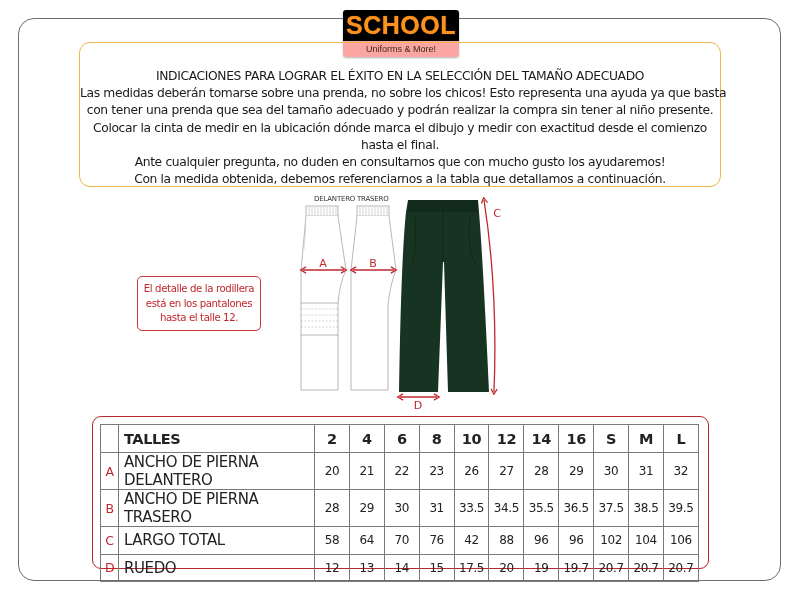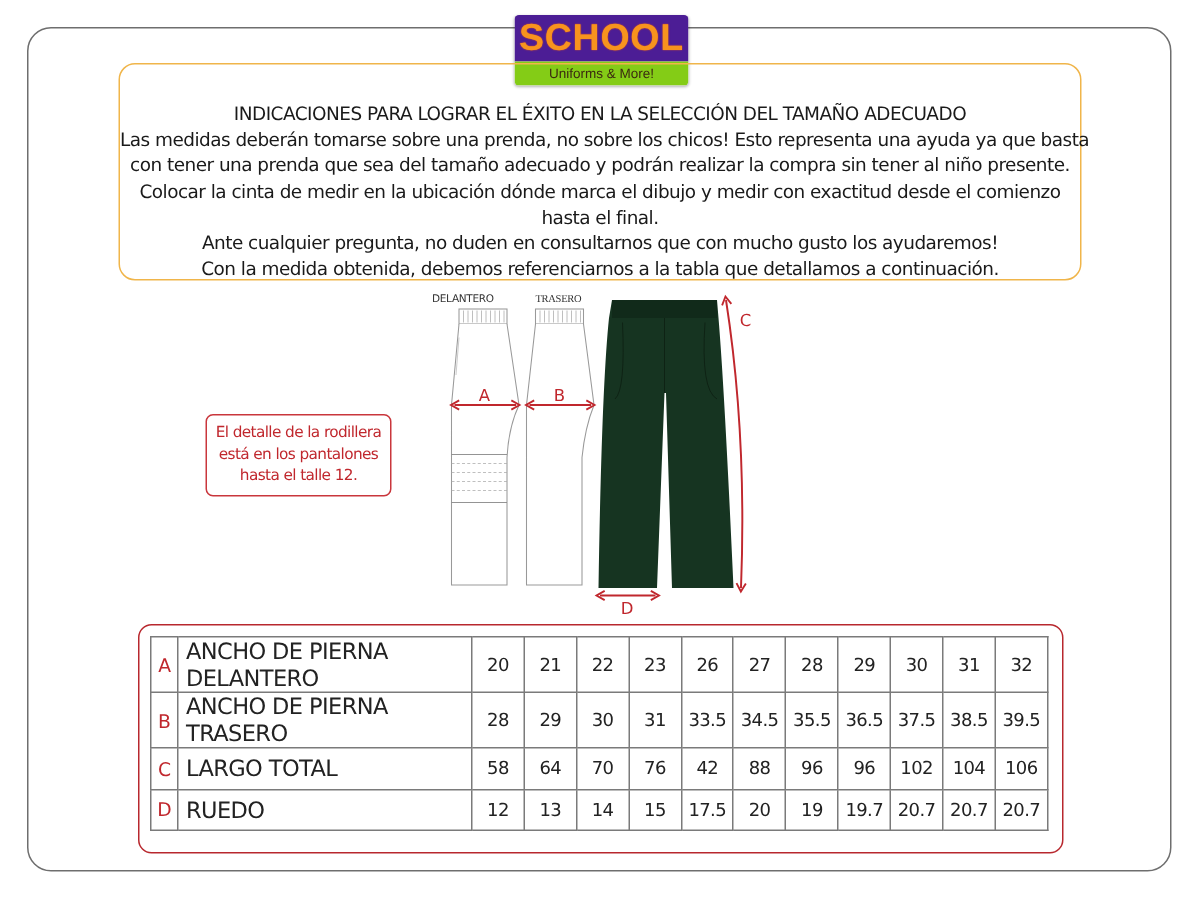--- a/index.html
+++ b/index.html
@@ -9,29 +9,29 @@
   .frame {
     position: absolute; left: 18px; top: 18px; width: 763px; height: 563px;
     border: 1.5px solid #6e6e6e; border-radius: 16px;
   }
 
   .logo {
     position: absolute; left: 343px; top: 10px; width: 116px; height: 47px;
     border-radius: 3px; overflow: hidden; box-shadow: 0 1px 2px rgba(0,0,0,.3);
   }
   .logo .top {
-    height: 31px; background: #4c1d95; display: flex; align-items: center; justify-content: center;
+    height: 31px; background: #000000; display: flex; align-items: center; justify-content: center;
   }
   .logo .brand {
     font-family: "Liberation Sans", sans-serif; font-weight: 900; font-size: 25px;
     color: #f7931e; letter-spacing: 0.5px;
     text-shadow: 0 0 1px #ff6a00;
   }
   .logo .bottom {
-    height: 16px; background: #84cc16; display: flex; align-items: center; justify-content: center;
+    height: 16px; background: #fca5a5; display: flex; align-items: center; justify-content: center;
     font-family: "Liberation Sans", sans-serif; font-size: 9px; color: #3b2a10;
   }
 
   .info-box {
     position: absolute; left: 79px; top: 42px; width: 642px; height: 145px;
     border: 1.2px solid #f0b54a; border-radius: 11px;
     padding-top: 25px; text-align: center;
     font-family: "DejaVu Sans", sans-serif; font-size: 12.3px; line-height: 17.2px; color: #1a1a1a;
     letter-spacing: -0.35px;
   }
@@ -85,22 +85,22 @@
 <div class="info-box">
   <div>INDICACIONES PARA LOGRAR EL ÉXITO EN LA SELECCIÓN DEL TAMAÑO ADECUADO</div>
   <div>Las medidas deberán tomarse sobre una prenda, no sobre los chicos!  Esto representa una ayuda ya que basta</div>
   <div>con tener una prenda que sea del tamaño adecuado y podrán realizar la compra sin tener al niño presente.</div>
   <div>Colocar la cinta de medir en la ubicación dónde marca el dibujo y medir con exactitud desde el comienzo</div>
   <div>hasta el final.</div>
   <div>Ante cualquier pregunta, no duden en consultarnos que con mucho gusto los ayudaremos!</div>
   <div>Con la medida obtenida, debemos referenciarnos a la tabla que detallamos a continuación.</div>
 </div>
 
-<span class="view-label" style="left:288px; top:195px;">DELANTERO</span>
-<span class="view-label" style="left:357px; top:195px;font-family:Liberation Serif, serif;">TRASERO</span>
+<span class="view-label" style="left:314px; top:195px;">DELANTERO</span>
+<span class="view-label" style="left:357px; top:195px;">TRASERO</span>
 
 <svg class="pants-svg" width="800" height="600">
   <defs>
     <marker id="arr" viewBox="0 0 10 10" refX="5" refY="5" markerWidth="6" markerHeight="6" orient="auto-start-reverse">
       <path d="M1,1 L8,5 L1,9" fill="none" stroke="#c0272d" stroke-width="1.6"></path>
     </marker>
   </defs>
 
   <g>
     <rect x="306" y="206" width="32" height="10" fill="#fff" stroke="#999" stroke-width="0.7"></rect>
@@ -171,20 +171,35 @@
 
 <div class="note-box">
   <div>El detalle de la rodillera</div>
   <div>está en los pantalones</div>
   <div>hasta el talle 12.</div>
 </div>
 
 <div class="table-box"></div>
 <table class="sizes">
   <tbody>
+      <tr class="head">
+    <td class="letter"></td>
+    <td class="name">TALLES</td>
+    <td class="val">2</td>
+    <td class="val">4</td>
+    <td class="val">6</td>
+    <td class="val">8</td>
+    <td class="val">10</td>
+    <td class="val">12</td>
+    <td class="val">14</td>
+    <td class="val">16</td>
+    <td class="val">S</td>
+    <td class="val">M</td>
+    <td class="val">L</td>
+  </tr>
   <tr>
     <td class="letter">A</td>
     <td class="name">ANCHO DE PIERNA DELANTERO</td>
     <td class="val">20</td>
     <td class="val">21</td>
     <td class="val">22</td>
     <td class="val">23</td>
     <td class="val">26</td>
     <td class="val">27</td>
     <td class="val">28</td>

